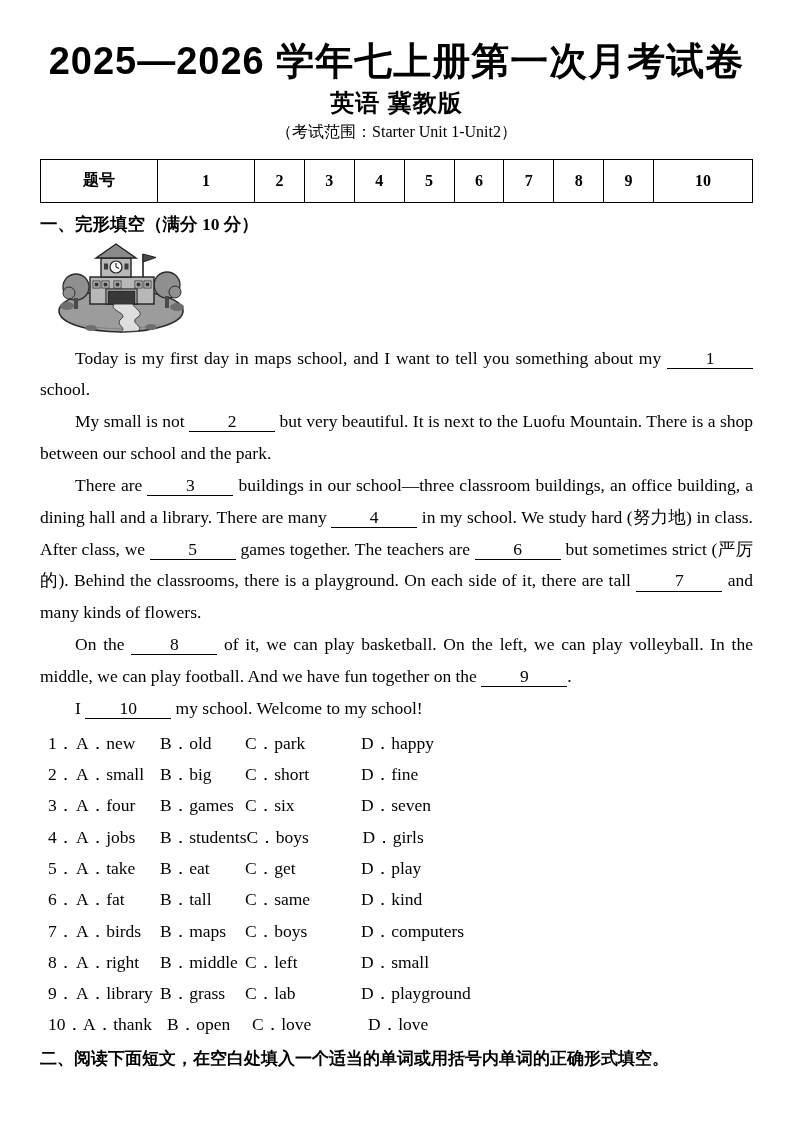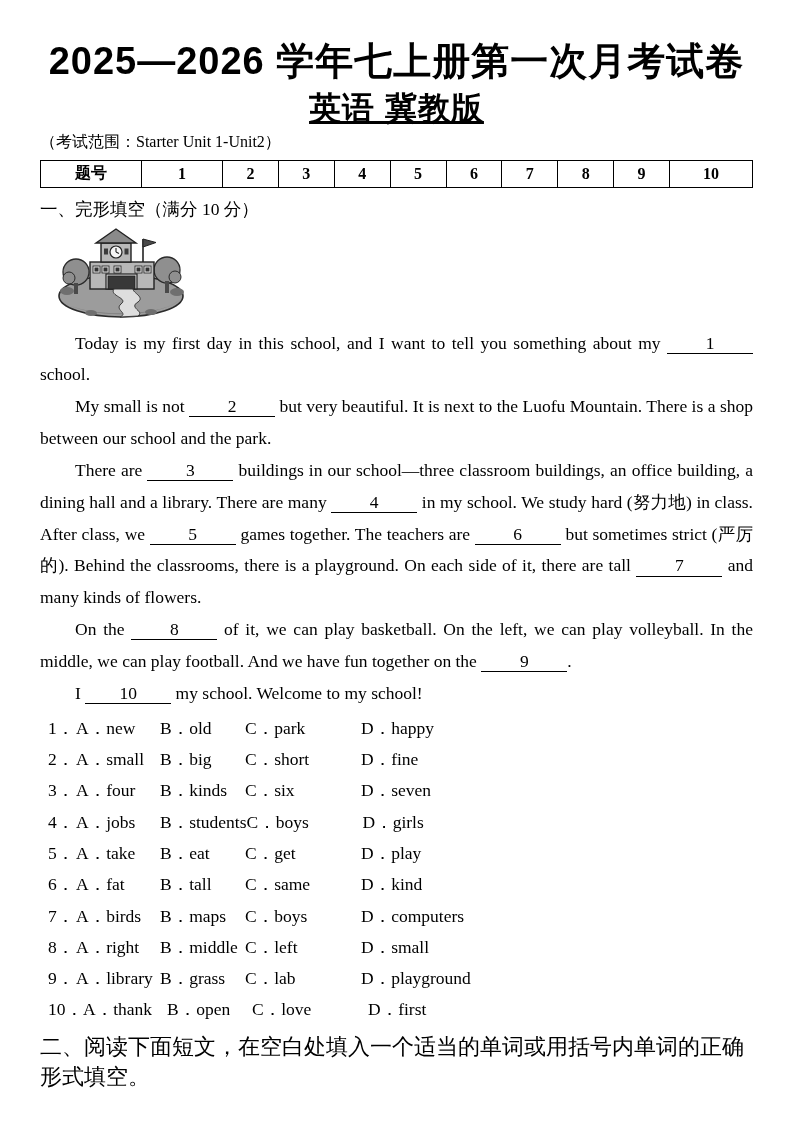--- a/index.html
+++ b/index.html
@@ -9,53 +9,53 @@
   }
   .page{box-sizing:border-box;width:793px;height:902px;padding:30px 40px 0 40px;}
 
   .title{
     font-family:"Liberation Sans","DejaVu Sans",sans-serif;
     font-weight:bold;font-size:38px;line-height:1.25;text-align:center;
     margin:8px 0 2px 0;letter-spacing:1px;
   }
   .subtitle{
     font-family:"Liberation Sans","DejaVu Sans",sans-serif;
-    font-weight:bold;font-size:32px;line-height:1.25;text-align:center;
-    margin:2px 0 4px 0;letter-spacing:1px;text-decoration:underline;
-  }
-  .scope{font-size:16px;margin:0 0 7px 0;}
+    font-weight:bold;font-size:24px;line-height:1.25;text-align:center;
+    margin:2px 0 4px 0;letter-spacing:1px;
+  }
+  .scope{text-align:center;font-size:16px;margin:0 0 16px 0;}
 
   table.score{width:100%;border-collapse:collapse;table-layout:fixed;}
   table.score th,table.score td{
     border:1.5px solid #000;height:26px;text-align:center;
-    font-size:16px;padding:0;margin-top:17px;
+    font-size:16px;padding:8px;margin-top:17px;
   }
   th.lbl{font-weight:bold;font-size:16px;}
   td.qnum{font-weight:bold;font-family:"Liberation Serif","DejaVu Serif",serif;}
 
-  .sec-heading{font-weight:normal;font-size:17.5px;margin:9px 0 2px 0;}
+  .sec-heading{font-weight:bold;font-size:17.5px;margin:9px 0 2px 0;}
 
   .illustration{margin:5px 0 8px 14px;width:136px;height:94px;}
 
   .passage{font-size:17.5px;line-height:1.82;text-align:justify;}
   .para{text-indent:2em;}
   .blank{
     display:inline-block;min-width:86px;border-bottom:1.2px solid #000;
     text-align:center;text-indent:0;line-height:1.15;vertical-align:baseline;
   }
 
   .options{font-size:17.5px;margin-top:3px;padding-left:8px;}
   .opt-row{display:flex;line-height:1.79;}
   .cell{white-space:pre;}
   .cell.num{min-width:28px;}
   .cell.a{min-width:84px;}
   .cell.b{min-width:85px;}
   .cell.c{min-width:116px;}
 
-  .sec2-heading{font-size:22px;margin-top:6px;}
+  .sec2-heading{font-size:17px;margin-top:6px;font-weight:bold;}
 </style>
 </head>
 <body>
 
 <div class="page">
 
   <div class="title">2025—2026 学年七上册第一次月考试卷</div>
   <div class="subtitle">英语 冀教版</div>
   <div class="scope">（考试范围：Starter Unit 1-Unit2）</div>
 
@@ -124,21 +124,21 @@
       <path d="M60,63 C55,70 75,72 67,78 C60,84 75,87 66,91 L84,90 C91,85 74,82 84,76 C91,71 79,67 79,63 Z" fill="#dedede" stroke="#3a3a3a" stroke-width="1"></path>
 
       <ellipse cx="13" cy="65" rx="7" ry="4" fill="#6f6f6f"></ellipse>
       <ellipse cx="123" cy="66" rx="7" ry="4" fill="#6f6f6f"></ellipse>
       <ellipse cx="97" cy="86" rx="6" ry="3" fill="#6f6f6f"></ellipse>
       <ellipse cx="37" cy="87" rx="6" ry="3" fill="#6f6f6f"></ellipse>
     </svg>
   </div>
 
   <div class="passage" id="passage">
-      <div class="para"><span>Today is my first day in this school, and I want to tell you something about my </span><span class="blank">1</span><span> school.</span></div>
+      <div class="para"><span>Today is my first day in maps school, and I want to tell you something about my </span><span class="blank">1</span><span> school.</span></div>
       <div class="para"><span>My small is not </span><span class="blank">2</span><span> but very beautiful. It is next to the Luofu Mountain. There is a shop between our school and the park.</span></div>
       <div class="para"><span>There are </span><span class="blank">3</span><span> buildings in our school—three classroom buildings, an office building, a dining hall and a library. There are many </span><span class="blank">4</span><span> in my school. We study hard (努力地) in class. After class, we </span><span class="blank">5</span><span> games together. The teachers are </span><span class="blank">6</span><span> but sometimes strict (严厉的). Behind the classrooms, there is a playground. On each side of it, there are tall </span><span class="blank">7</span><span> and many kinds of flowers.</span></div>
       <div class="para"><span>On the </span><span class="blank">8</span><span> of it, we can play basketball. On the left, we can play volleyball. In the middle, we can play football. And we have fun together on the </span><span class="blank">9</span><span>.</span></div>
       <div class="para"><span>I </span><span class="blank">10</span><span> my school. Welcome to my school!</span></div>
     </div>
 
   <div class="options" id="options">
       <div class="opt-row">
         <span class="cell num">1．</span>
         <span class="cell a">A．new</span>
@@ -149,21 +149,21 @@
       <div class="opt-row">
         <span class="cell num">2．</span>
         <span class="cell a">A．small</span>
         <span class="cell b">B．big</span>
         <span class="cell c">C．short</span>
         <span class="cell d">D．fine</span>
       </div>
       <div class="opt-row">
         <span class="cell num">3．</span>
         <span class="cell a">A．four</span>
-        <span class="cell b">B．kinds</span>
+        <span class="cell b">B．games</span>
         <span class="cell c">C．six</span>
         <span class="cell d">D．seven</span>
       </div>
       <div class="opt-row">
         <span class="cell num">4．</span>
         <span class="cell a">A．jobs</span>
         <span class="cell b">B．students</span>
         <span class="cell c">C．boys</span>
         <span class="cell d">D．girls</span>
       </div>
@@ -200,19 +200,19 @@
         <span class="cell a">A．library</span>
         <span class="cell b">B．grass</span>
         <span class="cell c">C．lab</span>
         <span class="cell d">D．playground</span>
       </div>
       <div class="opt-row">
         <span class="cell num">10．</span>
         <span class="cell a">A．thank</span>
         <span class="cell b">B．open</span>
         <span class="cell c">C．love</span>
-        <span class="cell d">D．first</span>
+        <span class="cell d">D．love</span>
       </div>
     </div>
 
   <div class="sec2-heading">二、阅读下面短文，在空白处填入一个适当的单词或用括号内单词的正确形式填空。</div>
 
 </div>
 
 </body></html>

